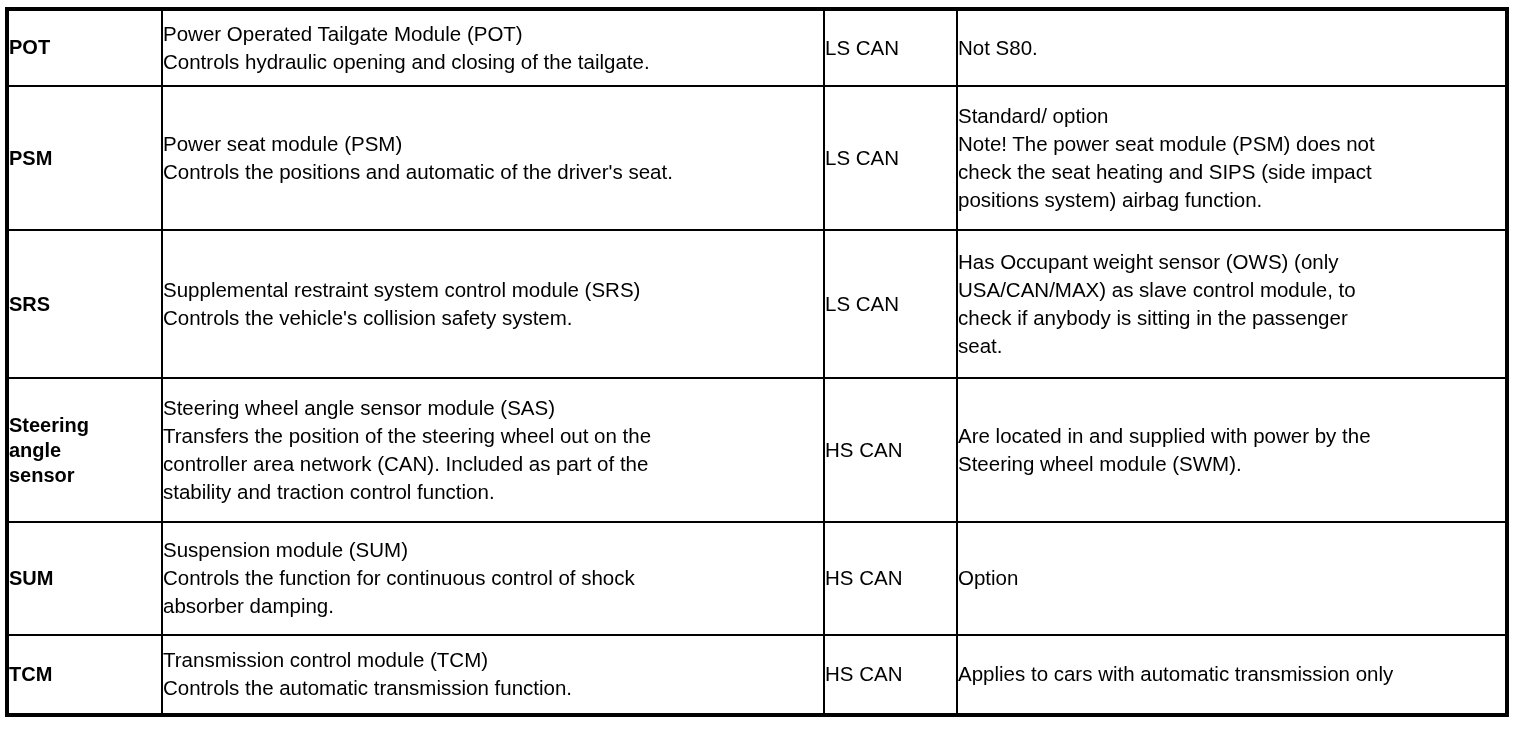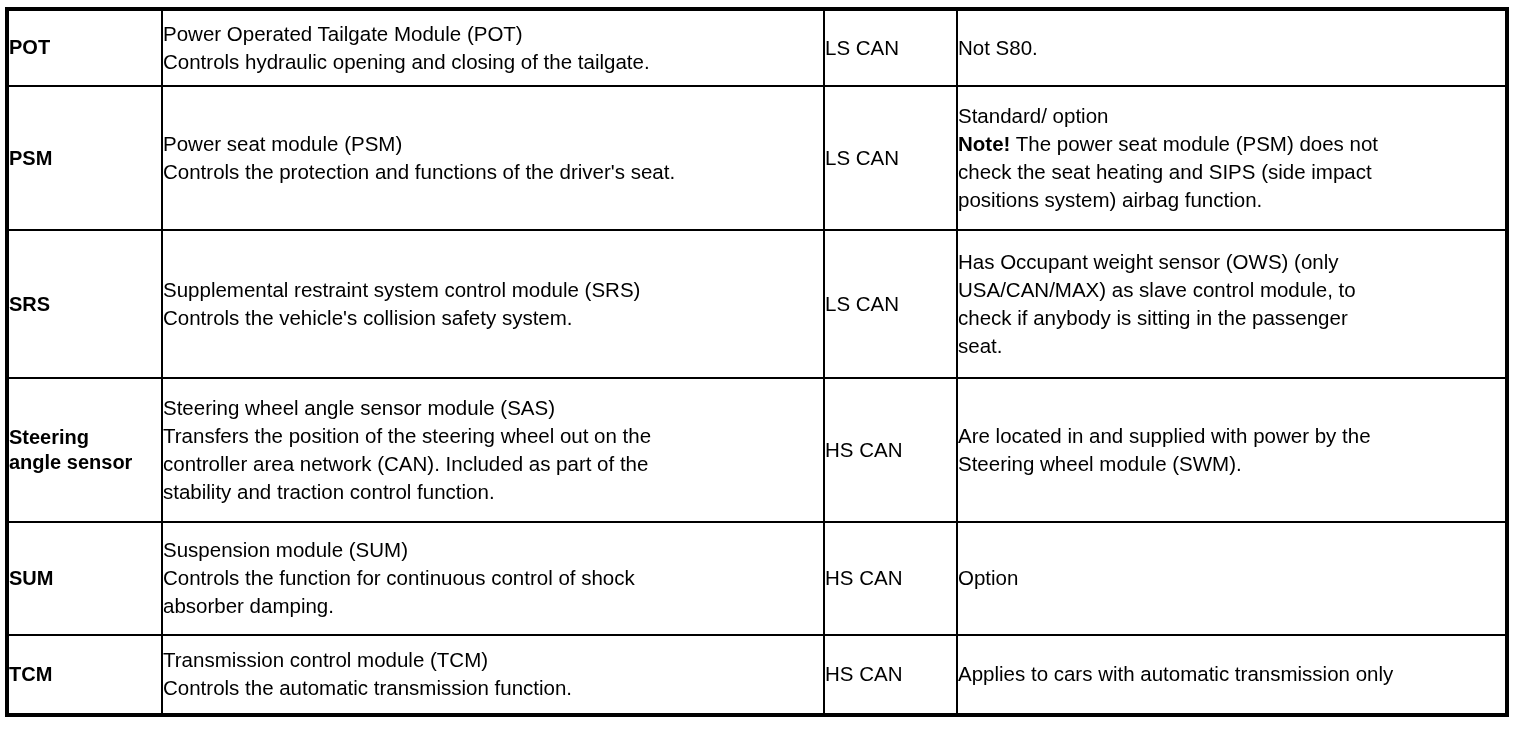--- a/index.html
+++ b/index.html
@@ -67,21 +67,21 @@
     white-space: nowrap;
     margin-left: 23px;
   }
   .cell-note {
     font-size: 20.5px;
     line-height: 28px;
     padding: 0 6px 0 10px;
   }
 
   .line { display: block; }
-  .bold-lead { font-weight: bold; margin-top: 36px; }
+  .bold-lead { font-weight: normal; margin-top: 36px; }
 </style>
 </head>
 <body>
 
 <div id="page">
 
   <table id="module-table">
     <colgroup>
       <col class="col-abbr">
       <col class="col-desc">
@@ -105,21 +105,21 @@
           <span class="line">Not S80.</span>
         </td>
       </tr>
 
       <tr style="height:132px;">
         <td class="cell-abbr">
           <span class="line">PSM</span>
         </td>
         <td class="cell-desc">
           <span class="line">Power seat module (PSM)</span>
-          <span class="line">Controls the protection and functions of the driver's seat.</span>
+          <span class="line">Controls the positions and automatic of the driver's seat.</span>
         </td>
         <td class="cell-net">
           <span class="line">LS CAN</span>
         </td>
         <td class="cell-note">
           <span class="line">Standard/ option</span>
           <span class="line"><b class="bold-lead">Note!</b><span> The power seat module (PSM) does not</span></span>
           <span class="line">check the seat heating and SIPS (side impact</span>
           <span class="line">positions system) airbag function.</span>
         </td>
@@ -138,21 +138,21 @@
         </td>
         <td class="cell-note">
           <span class="line">Has Occupant weight sensor (OWS) (only</span>
           <span class="line">USA/CAN/MAX) as slave control module, to</span>
           <span class="line">check if anybody is sitting in the passenger</span>
           <span class="line">seat.</span>
         </td>
       </tr>
 
       <tr style="height:131px;">
-        <td class="cell-abbr" style="padding-right:16px;">
+        <td class="cell-abbr" style="padding-right:29px;">
           <span class="line">Steering angle sensor</span>
         </td>
         <td class="cell-desc">
           <span class="line">Steering wheel angle sensor module (SAS)</span>
           <span class="line">Transfers the position of the steering wheel out on the</span>
           <span class="line">controller area network (CAN). Included as part of the</span>
           <span class="line">stability and traction control function.</span>
         </td>
         <td class="cell-net">
           <span class="line">HS CAN</span>

